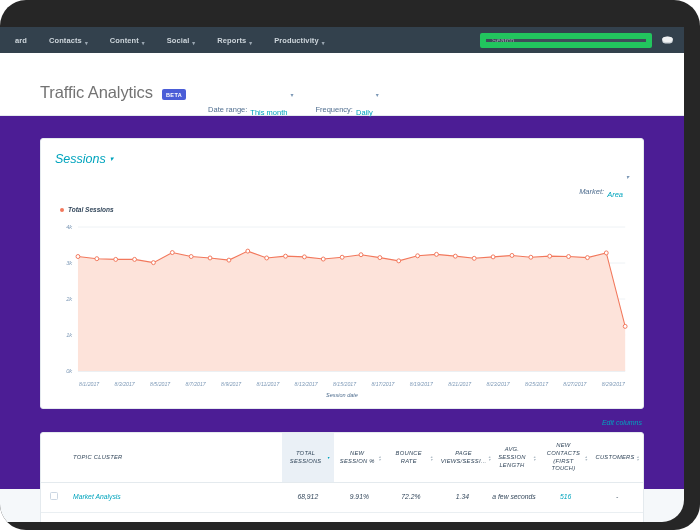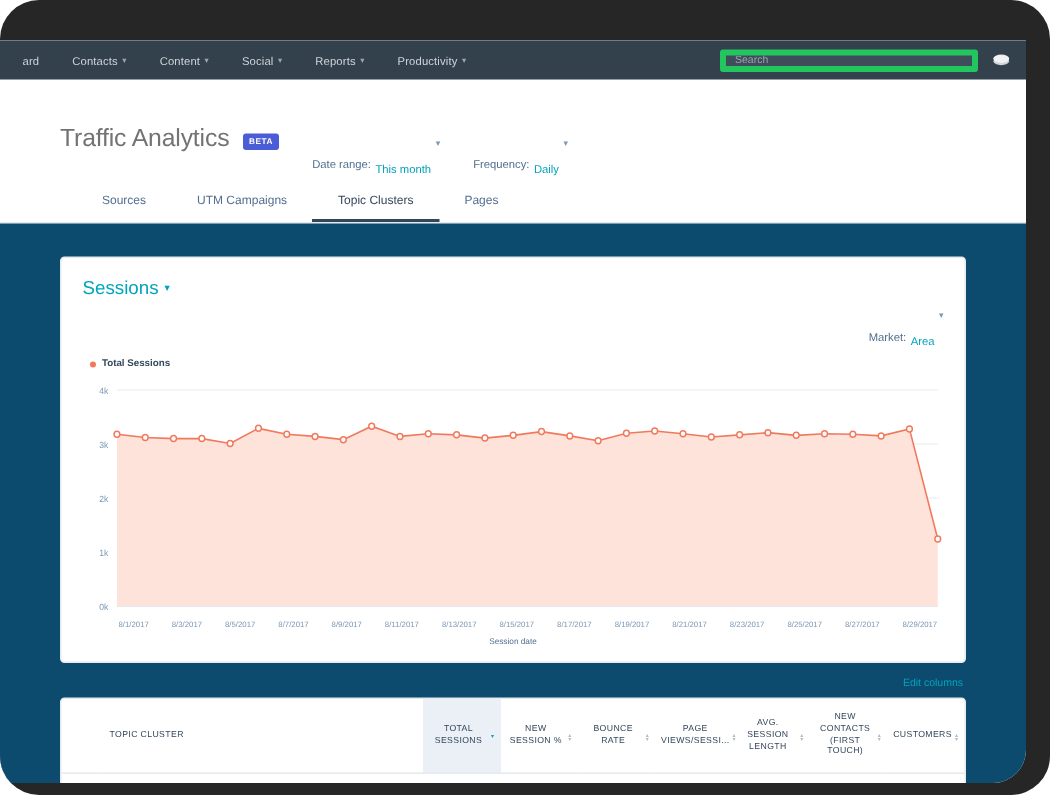--- a/index.html
+++ b/index.html
@@ -38,41 +38,42 @@
     align-items: center;
     padding-left: 4px;
   }
   #top-nav.dark { background: #33414d; }
   .nav-item {
     color: #cdd5db;
     font-size: 7.5px;
     padding: 0 11px;
     white-space: nowrap;
     display: flex;
-    align-items: flex-start;
+    align-items: flex-end;
     gap: 3px;
     letter-spacing: .1px;
+    font-weight: bold;
   }
   .nav-caret {
     font-size: 5.5px;
     color: #9aa6b1;
     position: relative;
     top: 1px;
   }
   #nav-right {
     margin-left: auto;
     display: flex;
     align-items: center;
     gap: 9px;
     padding-right: 10px;
   }
   #search-input {
     width: 172px; height: 15px;
     background: #3f4c59;
-    border: 4px solid #22c55e;
+    border: 6px solid #22c55e;
     border-radius: 2px;
     color: #a6b0ba;
     font-size: 7px;
     padding: 0 6px;
     font-family: "Liberation Sans", sans-serif;
     outline: none;
   }
   #search-input::placeholder { color: #9aa4ae; }
   #sprocket-icon { display: block; }
 
@@ -135,22 +136,23 @@
   }
   .tab.active {
     color: #33475b;
     border-bottom-color: #33475b;
     font-weight: 500;
   }
 
   
   #body-area {
     padding: 22px 40px 0 40px;
-    background: #0c4a6e;
+    background: #4c1d95;
     height: calc(100% - 26px - 96px);
+    font-style: italic;
   }
 
   .card {
     background: #ffffff;
     border: 1px solid #e4eaee;
     border-radius: 3px;
   }
 
   
   #chart-card { padding: 13px 14px 10px 14px; }
@@ -337,26 +339,20 @@
           <span class="hc-caret">▾</span>
         </span>
 
         <span id="frequency-control" class="header-control">
           <span class="hc-label">Frequency:</span>
           <span class="hc-value">Daily</span>
           <span class="hc-caret">▾</span>
         </span>
       </div>
 
-      <div id="tabs-row">
-          <div class="tab">Sources</div>
-          <div class="tab">UTM Campaigns</div>
-          <div class="tab active">Topic Clusters</div>
-          <div class="tab">Pages</div>
-        </div>
     </div>
 
     <div id="body-area">
 
       <div id="chart-card" class="card">
         <div id="chart-card-head">
           <span id="chart-title">
             <span>Sessions</span>
             <span class="hc-caret">▾</span>
           </span>

